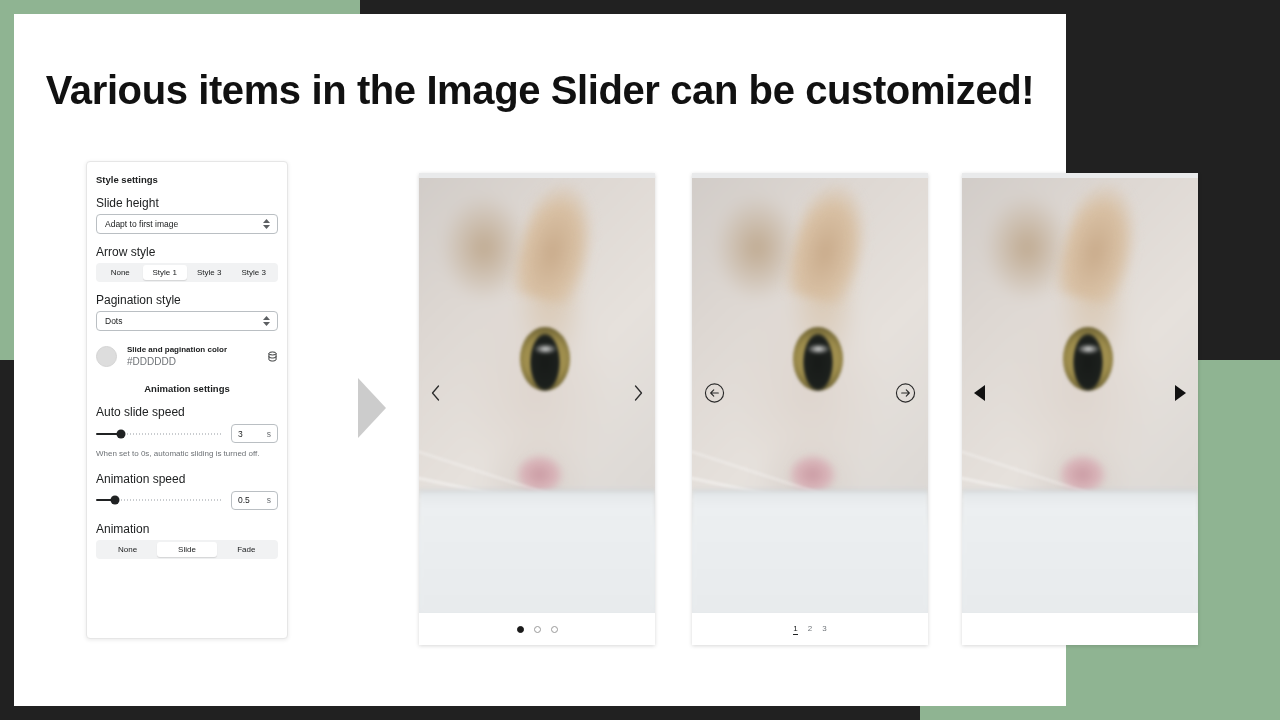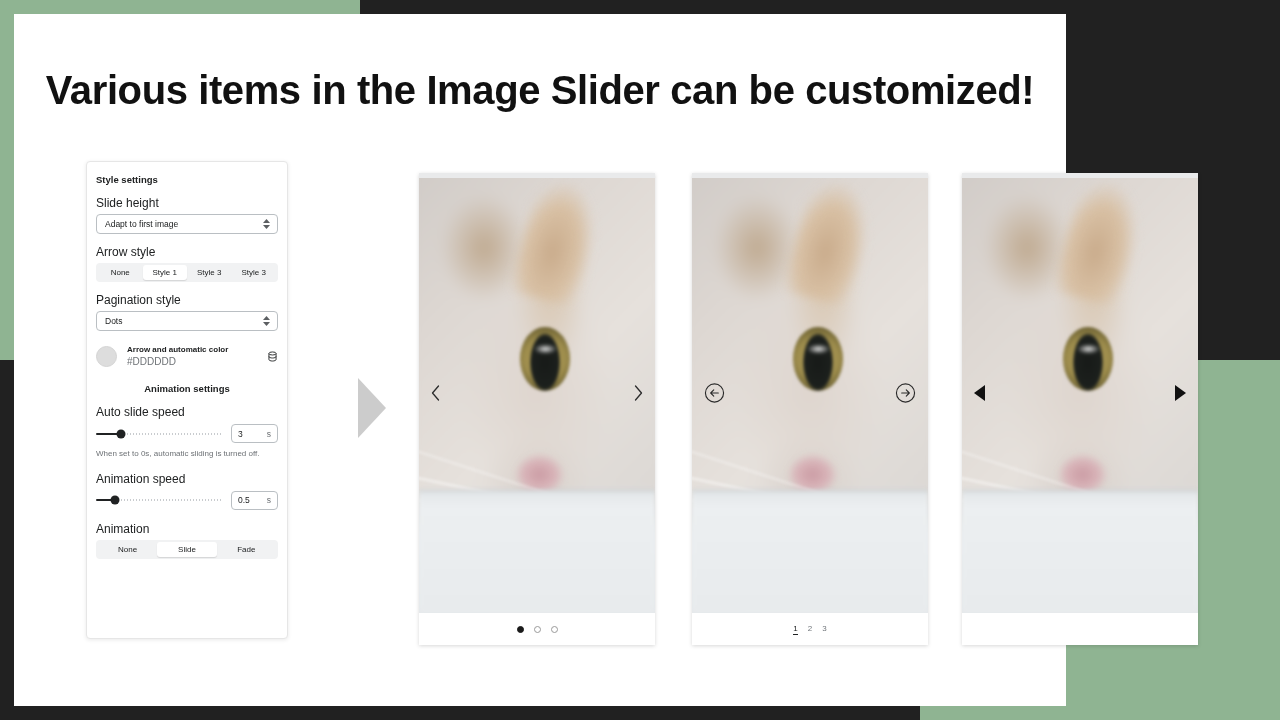--- a/index.html
+++ b/index.html
@@ -330,21 +330,21 @@
           </svg>
         <svg width="7" height="4" viewBox="0 0 7 4">
             <path d="M3.5 4 L0 0 L7 0 Z" fill="currentColor"></path>
           </svg>
       </span>
     </div>
 
     <div class="color-row">
       <div class="color-swatch"></div>
       <div class="color-texts">
-        <div class="color-name">Arrow and automatic color</div>
+        <div class="color-name">Slide and pagination color</div>
         <div class="color-hex">#DDDDDD</div>
       </div>
       <span class="color-icon">
         <svg width="11" height="11" viewBox="0 0 16 16">
           <ellipse cx="8" cy="3.6" rx="5.2" ry="2.2" fill="none" stroke="currentColor" stroke-width="1.3"></ellipse>
           <path d="M2.8 3.6 v8.8 c0 1.2 2.33 2.2 5.2 2.2 s5.2-1 5.2-2.2 V3.6" fill="none" stroke="currentColor" stroke-width="1.3"></path>
           <path d="M2.8 8 c0 1.2 2.33 2.2 5.2 2.2 s5.2-1 5.2-2.2" fill="none" stroke="currentColor" stroke-width="1.3"></path>
         </svg>
       </span>
     </div>

